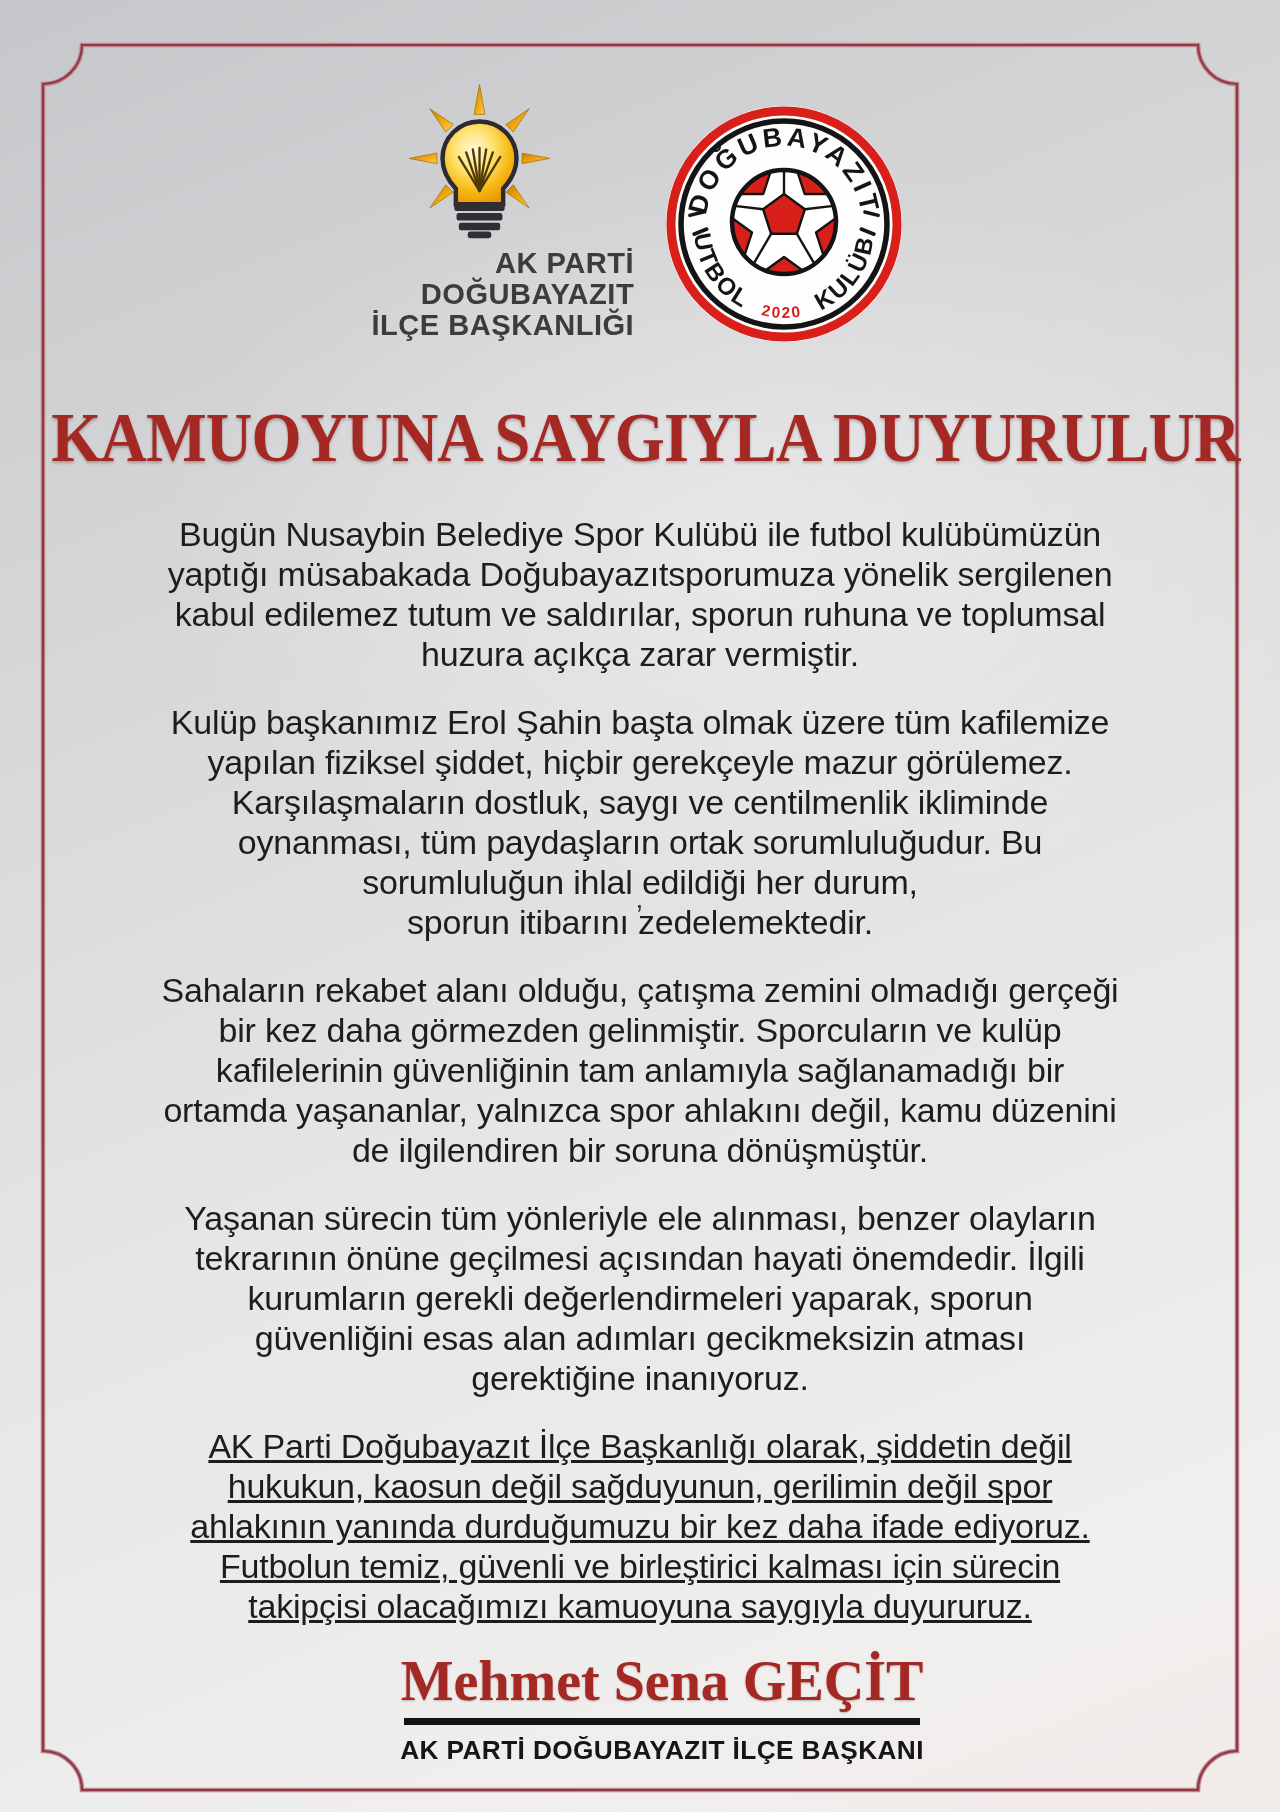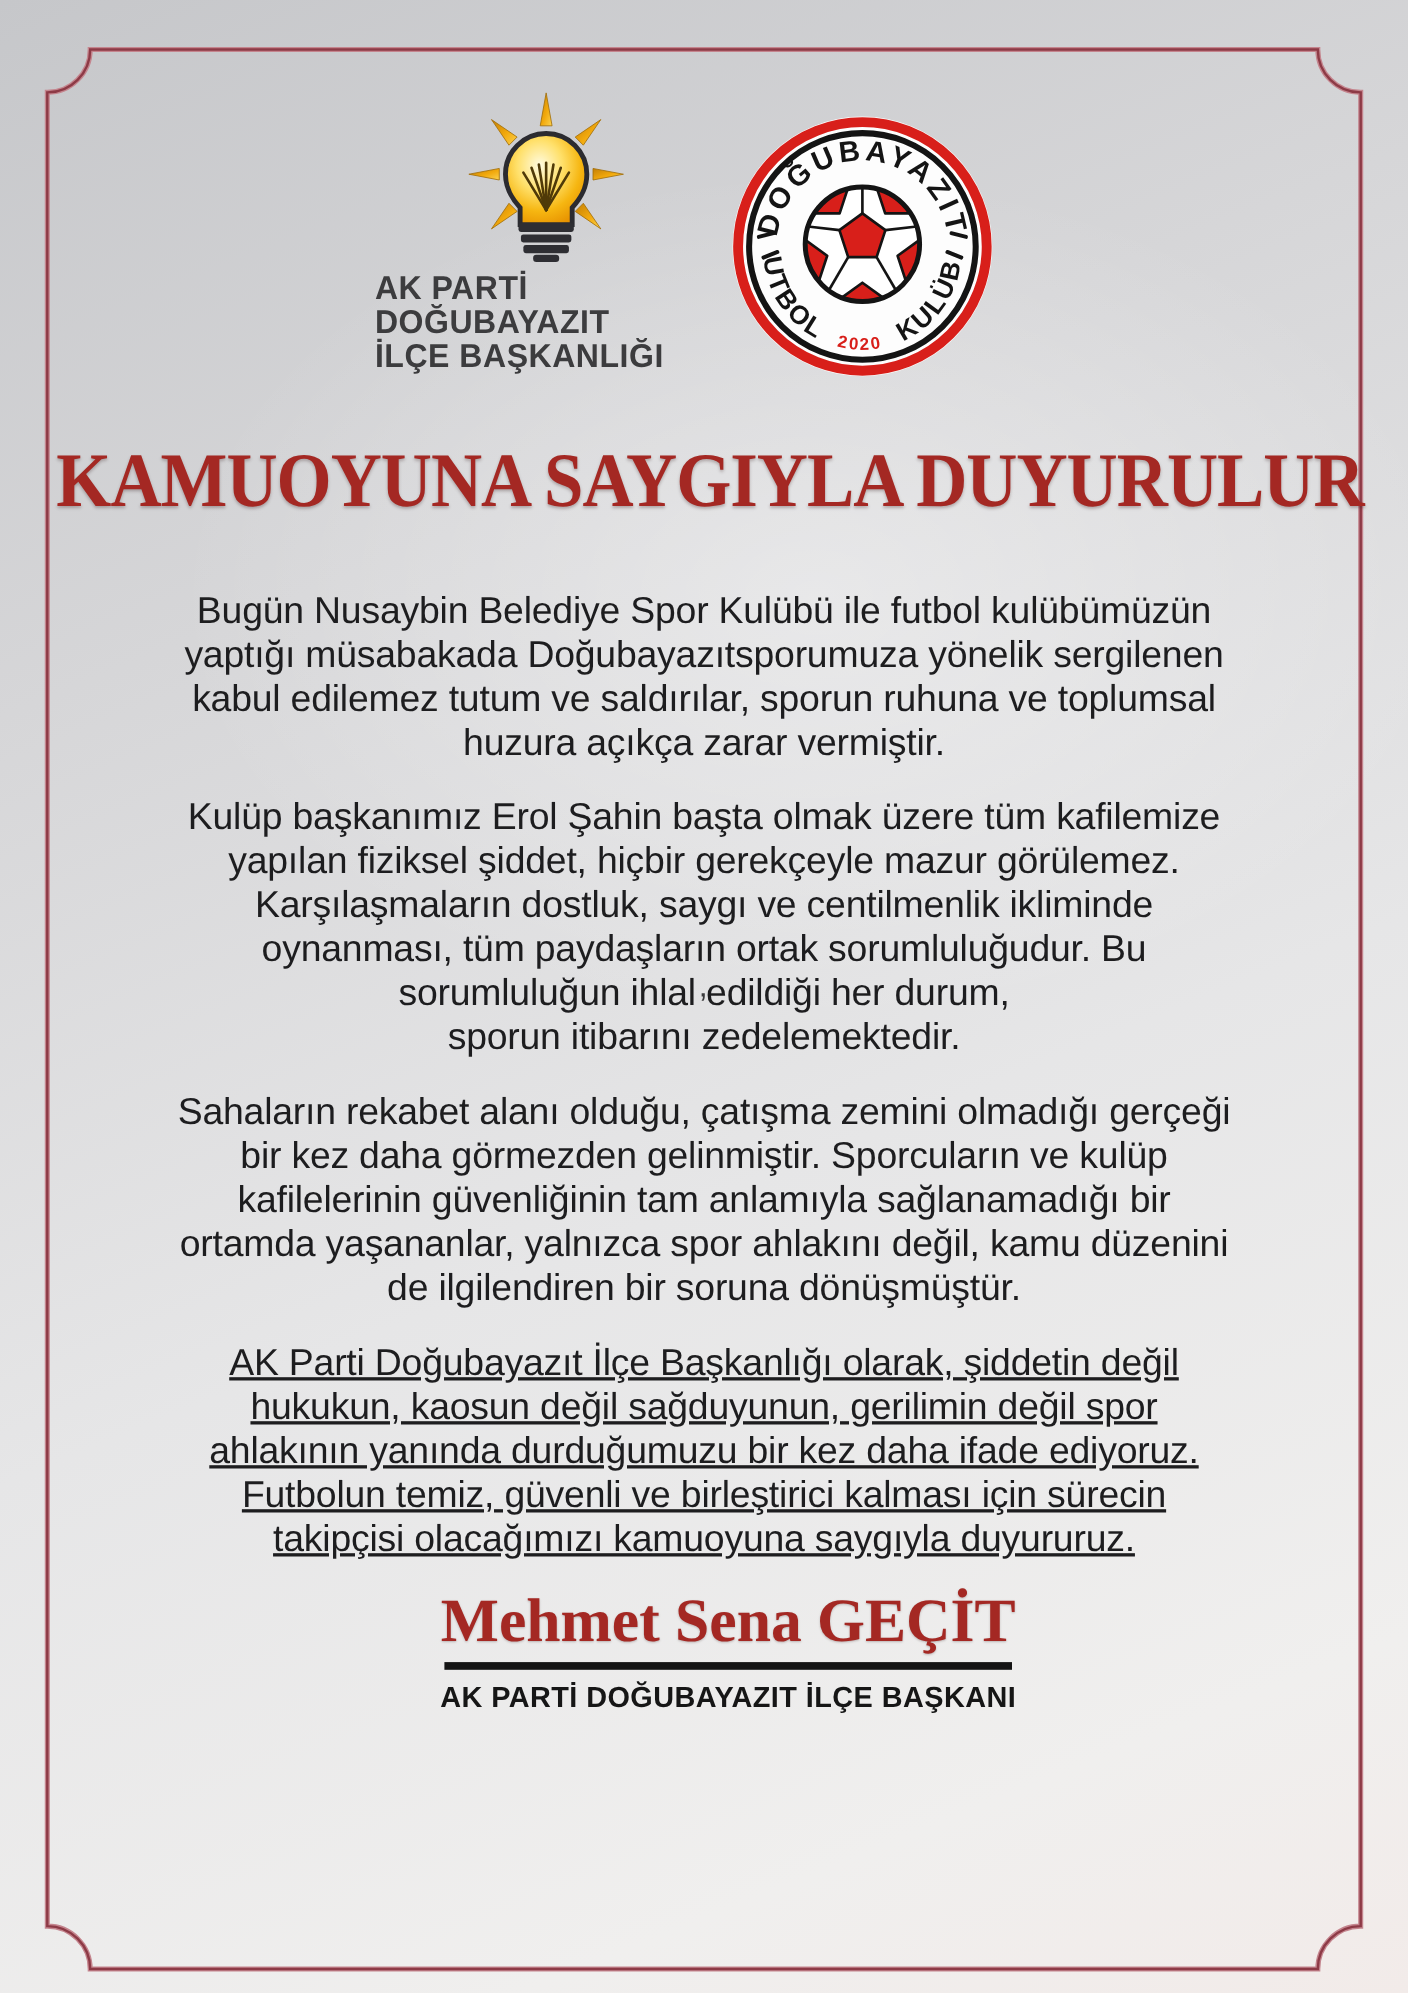--- a/index.html
+++ b/index.html
@@ -10,42 +10,42 @@
     overflow:hidden;
     background:
       radial-gradient(ellipse 900px 600px at 58% 30%, rgba(255,255,255,.38), rgba(255,255,255,0) 65%),
       linear-gradient(158deg,#c6c7ca 0%,#d6d6d8 28%,#e6e6e7 58%,#f0efee 86%,#f2ebe9 100%);
     font-family:"Liberation Sans",sans-serif;
     -webkit-font-smoothing:antialiased;
   }
   .frame-svg{position:absolute;left:0;top:0;width:1280px;height:1812px;pointer-events:none;}
 
   
-  .ak-logo{position:absolute;left:336px;top:80px;width:320px;text-align:left;}
+  .ak-logo{position:absolute;left:319px;top:80px;width:320px;text-align:right;}
   .ak-logo svg{display:block;margin:0 auto;}
   .ak-text{margin-top:8px;font-weight:bold;color:#3c3c3e;font-size:30px;line-height:31px;
            letter-spacing:.5px;transform:scaleX(.97);}
   .club-logo{position:absolute;left:664px;top:104px;width:240px;height:240px;}
 
   
   .title{
     margin:398px 0 0 0;
     text-align:center;
     font-family:"Liberation Serif",serif;
     font-weight:bold;
     font-size:70px;line-height:80px;
     letter-spacing:-1px;
     color:#a42823;
     transform:scaleX(.92);
     text-shadow:0 2px 3px rgba(40,10,10,.28);
     white-space:nowrap;
   }
 
   
-  .body-copy{margin:57px auto 0 auto;width:1170px;text-align:center;color:#1d1d1f;}
+  .body-copy{margin:36px auto 0 auto;width:1170px;text-align:center;color:#1d1d1f;}
   .para{
     margin:0 0 28px 0;
     font-size:34px;line-height:40px;
     letter-spacing:-.2px;
     white-space:pre-line;
     font-weight:500;
   }
   .para:last-child{margin-bottom:0;text-decoration:underline;}
   .stray-mark{position:absolute;left:636px;top:898px;font-size:30px;color:#3a3a3c;}
 
@@ -187,20 +187,25 @@
 yapılan fiziksel şiddet, hiçbir gerekçeyle mazur görülemez.
 Karşılaşmaların dostluk, saygı ve centilmenlik ikliminde
 oynanması, tüm paydaşların ortak sorumluluğudur. Bu
 sorumluluğun ihlal edildiği her durum,
 sporun itibarını zedelemektedir.</p>
     <p class="para">Sahaların rekabet alanı olduğu, çatışma zemini olmadığı gerçeği
 bir kez daha görmezden gelinmiştir. Sporcuların ve kulüp
 kafilelerinin güvenliğinin tam anlamıyla sağlanamadığı bir
 ortamda yaşananlar, yalnızca spor ahlakını değil, kamu düzenini
 de ilgilendiren bir soruna dönüşmüştür.</p>
+    <p class="para">Yaşanan sürecin tüm yönleriyle ele alınması, benzer olayların
+tekrarının önüne geçilmesi açısından hayati önemdedir. İlgili
+kurumların gerekli değerlendirmeleri yaparak, sporun
+güvenliğini esas alan adımları gecikmeksizin atması
+gerektiğine inanıyoruz.</p>
     <p class="para">AK Parti Doğubayazıt İlçe Başkanlığı olarak, şiddetin değil
 hukukun, kaosun değil sağduyunun, gerilimin değil spor
 ahlakının yanında durduğumuzu bir kez daha ifade ediyoruz.
 Futbolun temiz, güvenli ve birleştirici kalması için sürecin
 takipçisi olacağımızı kamuoyuna saygıyla duyururuz.</p>
   </main>
 
   <span class="stray-mark">’</span>
 
   <footer class="signature">

